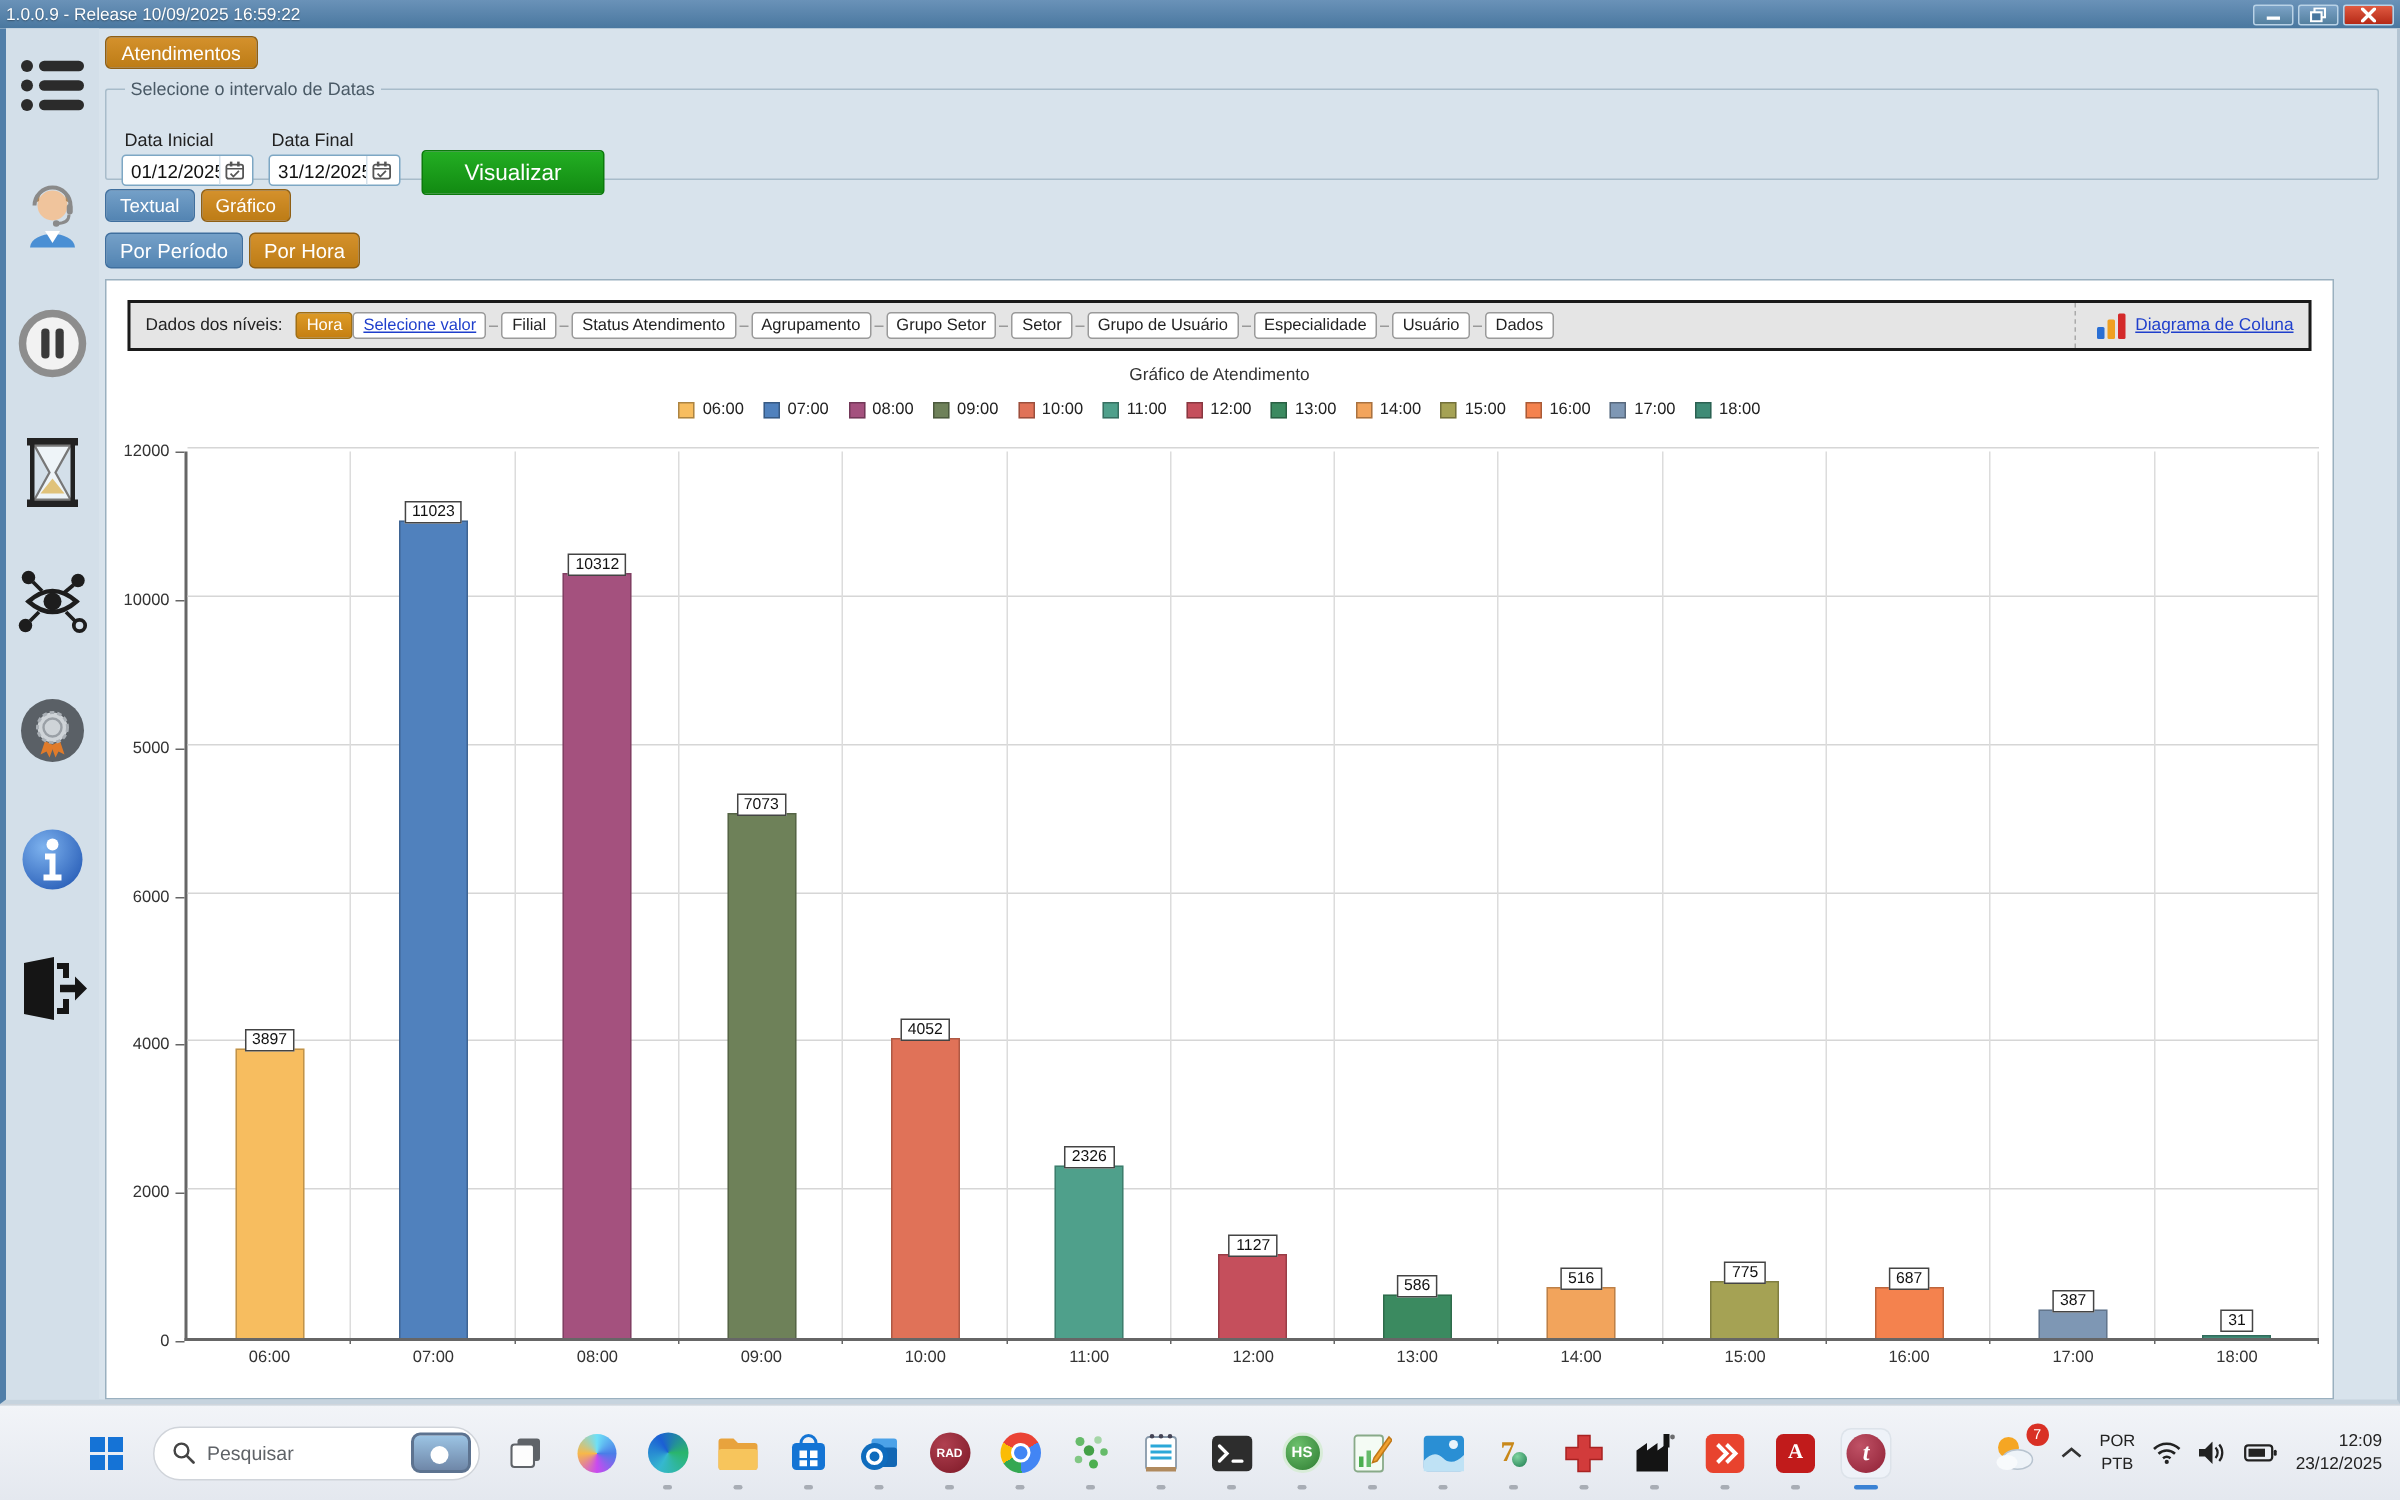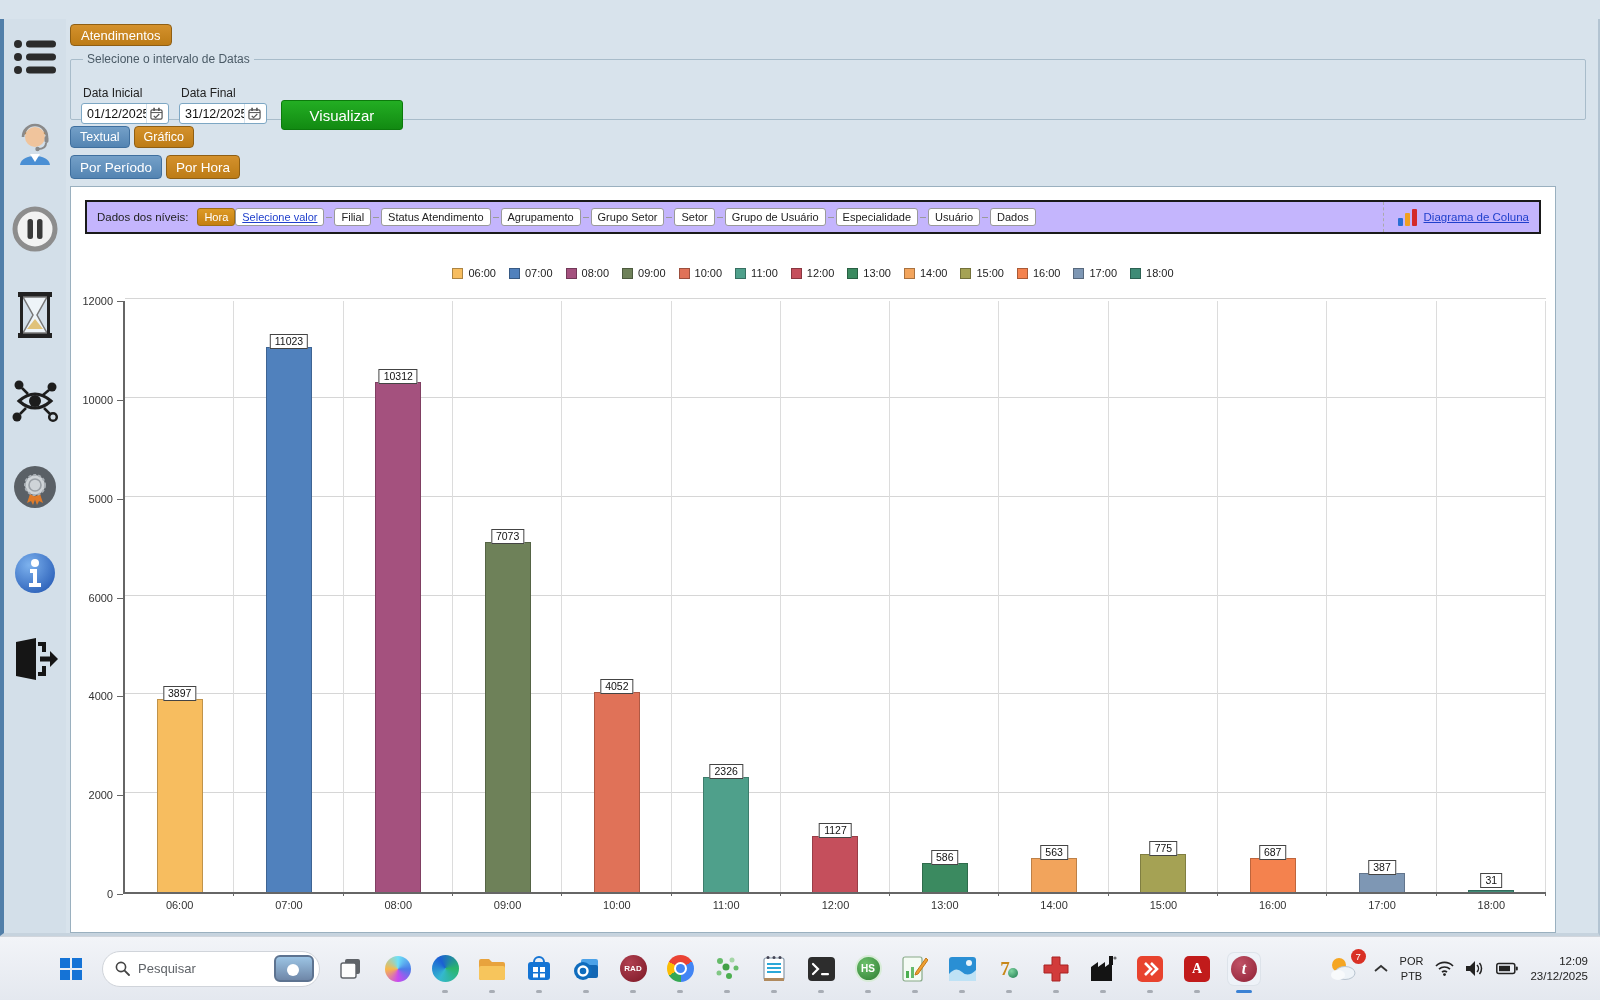--- a/index.html
+++ b/index.html
@@ -53,21 +53,21 @@
     display:flex; align-items:center; cursor:pointer; border:1px solid transparent; }
   .row-mode .ui-tab { height:24px; font-size:13.5px; }
   .ui-tab.blue { background:linear-gradient(#74a0c8,#5384b2); border-color:#3f6f9e; }
   .ui-tab.orange { background:linear-gradient(#d4912c,#bd7c16); border-color:#8f5f14; }
 
   
   .main-panel { position:absolute; left:66px; top:167px; width:1486px; height:747px;
     background:#fff; border:1px solid #9ab0bf; }
 
   .toolbar { position:absolute; left:14px; top:13px; right:14px; height:34px;
-    border:2px solid #1a1a1a; background:#c4b5fd; display:flex; align-items:center;
+    border:2px solid #1a1a1a; background:#e5e5e5; display:flex; align-items:center;
     padding:0 10px; font-size:11.5px; color:#222; }
   .tb-label { margin-right:9px; white-space:nowrap; }
   .chips { display:flex; align-items:center; }
   .chip { border:1px solid #9a9a9a; border-radius:3px; background:#fff; padding:2px 6px;
     font-size:11px; white-space:nowrap; cursor:pointer; }
   .chip.selected { background:linear-gradient(#dd9a26,#c57f12); border-color:#a06f14; color:#fff; }
   .chip.link { color:#1f3fcc; text-decoration:underline; }
   .chip-dash { width:6px; height:1px; background:#9a9a9a; margin:0 2px; }
   .tb-right { margin-left:auto; display:flex; align-items:center; height:100%; }
   .tb-sep { border-left:1px dashed #aaa; height:100%; margin-right:14px; }
@@ -128,20 +128,39 @@
     background:#d93025; color:#fff; font-size:9.5px; display:flex; align-items:center; justify-content:center; }
   .tray-lang { font-size:11px; color:#222; text-align:center; line-height:1.3; cursor:pointer; }
   .tray-clock { font-size:11.5px; color:#222; text-align:right; line-height:1.3; cursor:pointer; }
   .tray-ico { cursor:pointer; display:flex; }
 </style>
 </head>
 <body>
 
 <div class="screen">
 
+  <div class="titlebar">
+    <span class="t-title">1.0.0.9 - Release 10/09/2025 16:59:22</span>
+    <span class="winbtn">
+      <svg width="9" height="8" viewBox="0 0 9 8">
+          <rect x="0" y="5" width="9" height="2.2" fill="#fff"></rect>
+        </svg>
+    </span>
+    <span class="winbtn">
+      <svg width="11" height="10" viewBox="0 0 11 10">
+        <rect x="3" y="0.5" width="7" height="6" fill="none" stroke="#fff" stroke-width="1.4"></rect>
+        <rect x="0.7" y="3.2" width="7" height="6" fill="#49779f" stroke="#fff" stroke-width="1.4"></rect>
+      </svg>
+    </span>
+    <span class="winbtn close">
+      <svg width="10" height="10" viewBox="0 0 10 10">
+        <path d="M1 1 L9 9 M9 1 L1 9" stroke="#fff" stroke-width="2.2" stroke-linecap="round"></path>
+      </svg>
+    </span>
+  </div>
 
   <div class="app-body">
 
     <div class="sidebar">
       <div class="side-icon">
         <svg width="42" height="36" viewBox="0 0 42 36">
           <g fill="#2b2b2b">
             <circle cx="4" cy="5" r="4"></circle>
               <rect x="12" y="1.5" width="30" height="7" rx="3.5"></rect>
             <circle cx="4" cy="18" r="4"></circle>
@@ -299,20 +318,21 @@
           <span class="tb-sep"></span>
           <span class="mini-chart" id="mini-chart">
               <i style="background: rgb(42, 111, 212); height: 8px;"></i>
               <i style="background: rgb(240, 160, 32); height: 13px;"></i>
               <i style="background: rgb(212, 42, 42); height: 17px;"></i>
             </span>
           <span class="diagram-link">Diagrama de Coluna</span>
         </span>
       </div>
 
+      <div class="chart-title">Gráfico de Atendimento</div>
       <div class="legend" id="legend">
           <span class="legend-item">
             <span class="legend-swatch" style="background: rgb(247, 189, 95);"></span>
             <span>06:00</span>
           </span>
           <span class="legend-item">
             <span class="legend-swatch" style="background: rgb(80, 129, 189);"></span>
             <span>07:00</span>
           </span>
           <span class="legend-item">
@@ -444,21 +464,21 @@
             <div class="val-label" style="bottom: 54px;">1127</div>
             <div class="xlabel">12:00</div>
           </div>
           <div class="col" style="left: 53.8462%; width: 7.69231%;">
             <div class="bar" style="height: 29px; background: rgb(59, 138, 96);"></div>
             <div class="val-label" style="bottom: 27px; margin-top: 17px;">586</div>
             <div class="xlabel">13:00</div>
           </div>
           <div class="col" style="left: 61.5385%; width: 7.69231%;">
             <div class="bar" style="height: 34px; background: rgb(242, 164, 92);"></div>
-            <div class="val-label" style="bottom: 32px;">563</div>
+            <div class="val-label" style="bottom: 32px;">516</div>
             <div class="xlabel">14:00</div>
           </div>
           <div class="col" style="left: 69.2308%; width: 7.69231%;">
             <div class="bar" style="height: 38px; background: rgb(165, 162, 84);"></div>
             <div class="val-label" style="bottom: 36px;">775</div>
             <div class="xlabel">15:00</div>
           </div>
           <div class="col" style="left: 76.9231%; width: 7.69231%;">
             <div class="bar" style="height: 34px; background: rgb(244, 130, 78);"></div>
             <div class="val-label" style="bottom: 32px;">687</div>

